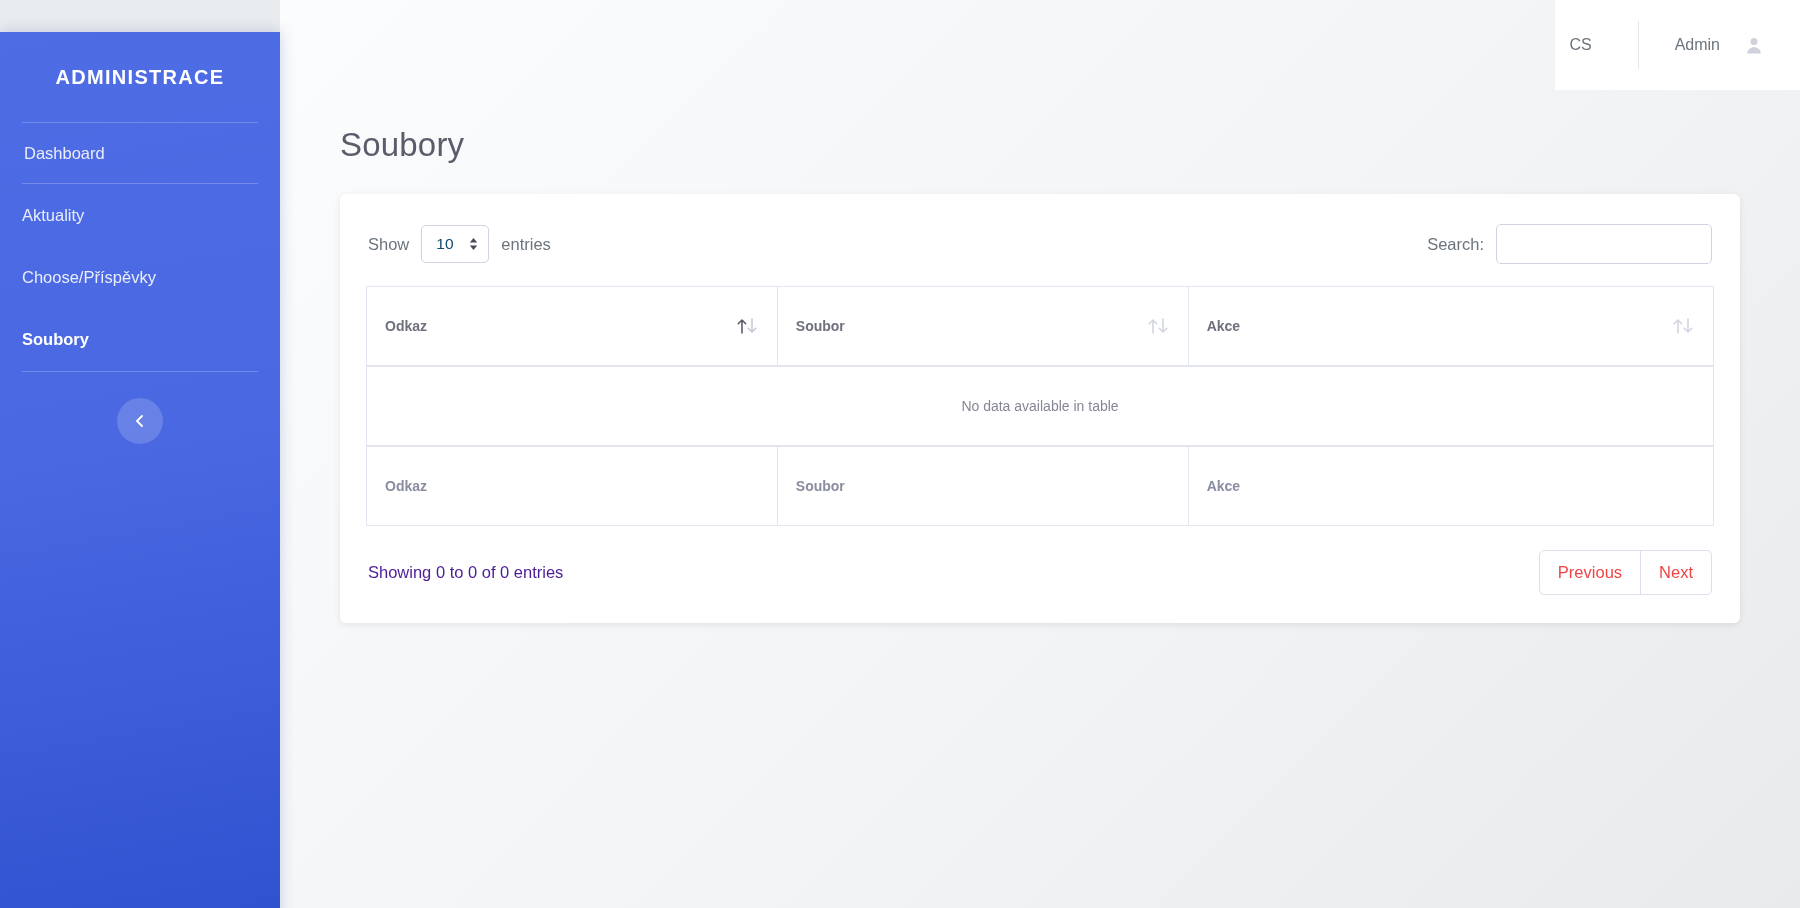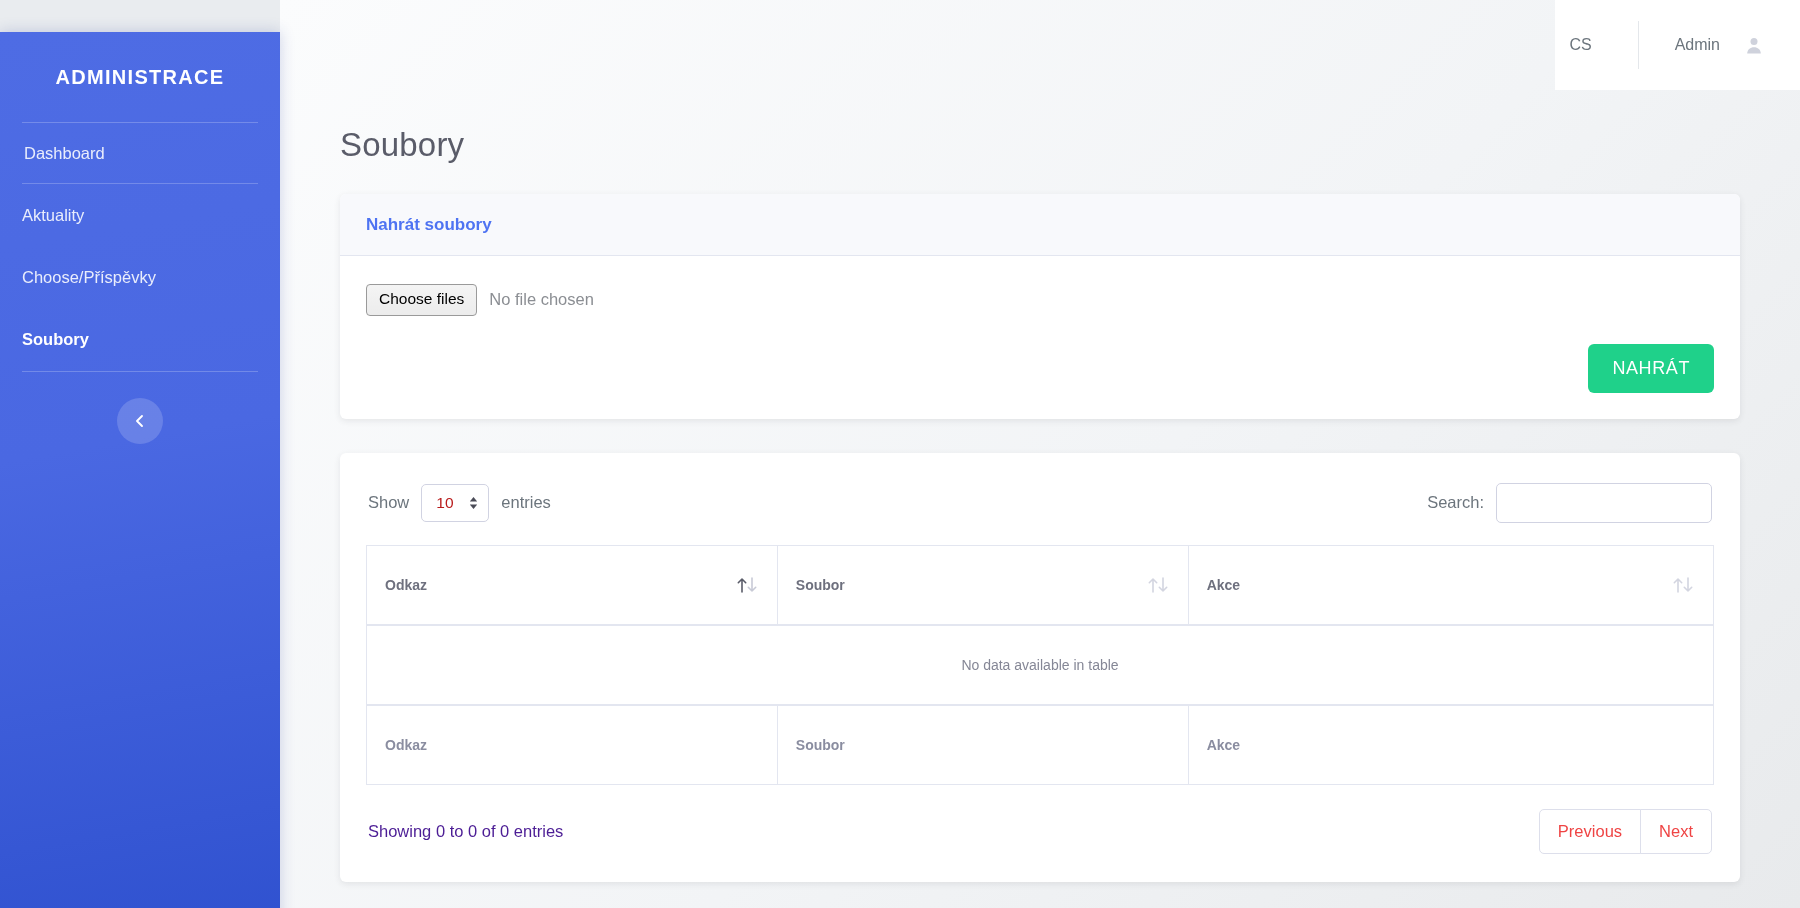--- a/index.html
+++ b/index.html
@@ -224,21 +224,21 @@
   .len-select {
     position: relative;
     margin: 0 12px;
     display: inline-flex;
     align-items: center;
     border: 1px solid #d1d3e2;
     border-radius: 5px;
     background: #ffffff;
     padding: 9px 30px 9px 14px;
     font-size: 15.5px;
-    color: #b91c1c;
+    color: #0c4a6e;
     cursor: pointer;
     min-width: 68px;
   }
   .len-select .spin {
     position: absolute;
     right: 9px;
     top: 50%;
     transform: translateY(-50%);
     display: flex;
     flex-direction: column;
@@ -364,34 +364,20 @@
             <path d="M3.2 18.5c0-3.9 3.1-6.3 6.8-6.3s6.8 2.4 6.8 6.3z" fill="#cfd2dc"></path>
           </svg>
         </span>
       </div>
     </header>
 
     <div class="scroll-body">
 
       <h1 class="page-title">Soubory</h1>
 
-      <section class="card">
-        <div class="card-header">Nahrát soubory</div>
-        <div class="card-body">
-          <div class="file-row">
-            <span class="file-input">
-              <button class="choose-btn">Choose files</button>
-              <span class="file-name">No file chosen</span>
-            </span>
-          </div>
-          <div class="upload-actions">
-            <button class="btn-upload">NAHRÁT</button>
-          </div>
-        </div>
-      </section>
 
       <section class="card">
         <div class="card-body">
 
           <div class="dt-top">
             <div class="dt-length">
               <span>Show</span>
               <span class="len-select">
                 <span>10</span>
                 <span class="spin">

